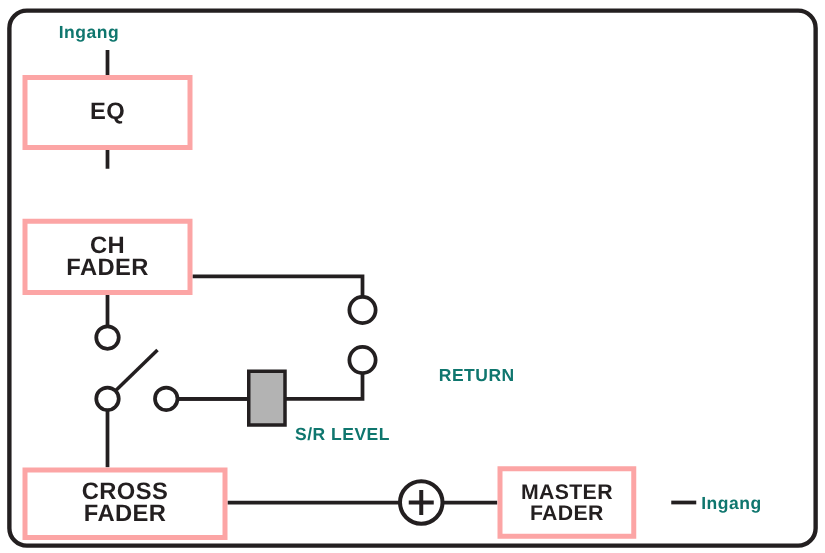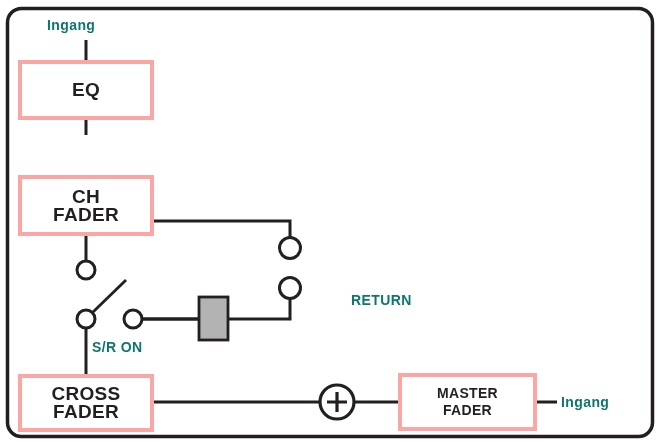--- a/index.html
+++ b/index.html
@@ -58,33 +58,33 @@
 
   <div class="box" style="left:18px;top:60px;width:136px;height:60px;">
     <span>EQ</span>
   </div>
 
   <div class="box" style="left:18px;top:135px;width:136px;height:61px;margin-top:40px;">
     <span>CH</span>
     <span>FADER</span>
   </div>
 
-  <div class="box" style="left:18px;top:374px;width:136px;height:58px;">
+  <div class="box" style="left:18px;top:374px;width:164px;height:58px;">
     <span>CROSS</span>
     <span>FADER</span>
   </div>
 
-  <div class="box" style="left:398px;top:373px;width:139px;height:58px;font-size:14px;line-height:17px;">
+  <div class="box" style="left:398px;top:373px;width:111px;height:58px;font-size:17px;line-height:17px;">
     <span>MASTER</span>
     <span>FADER</span>
   </div>
 
   <div class="lbl" style="left:47px;top:14px;">Ingang</div>
 
 
   <div class="lbl vcenter" style="left:317px;top:300px;margin-left:34px;">RETURN</div>
 
-  <div class="lbl" style="left:92px;top:336px;">S/R ON</div>
 
+  <div class="lbl" style="left:236px;top:336px;">S/R LEVEL</div>
 
   <div class="lbl vcenter" style="left:561px;top:402px;">Ingang</div>
 
 </div>
 
 </body></html>

